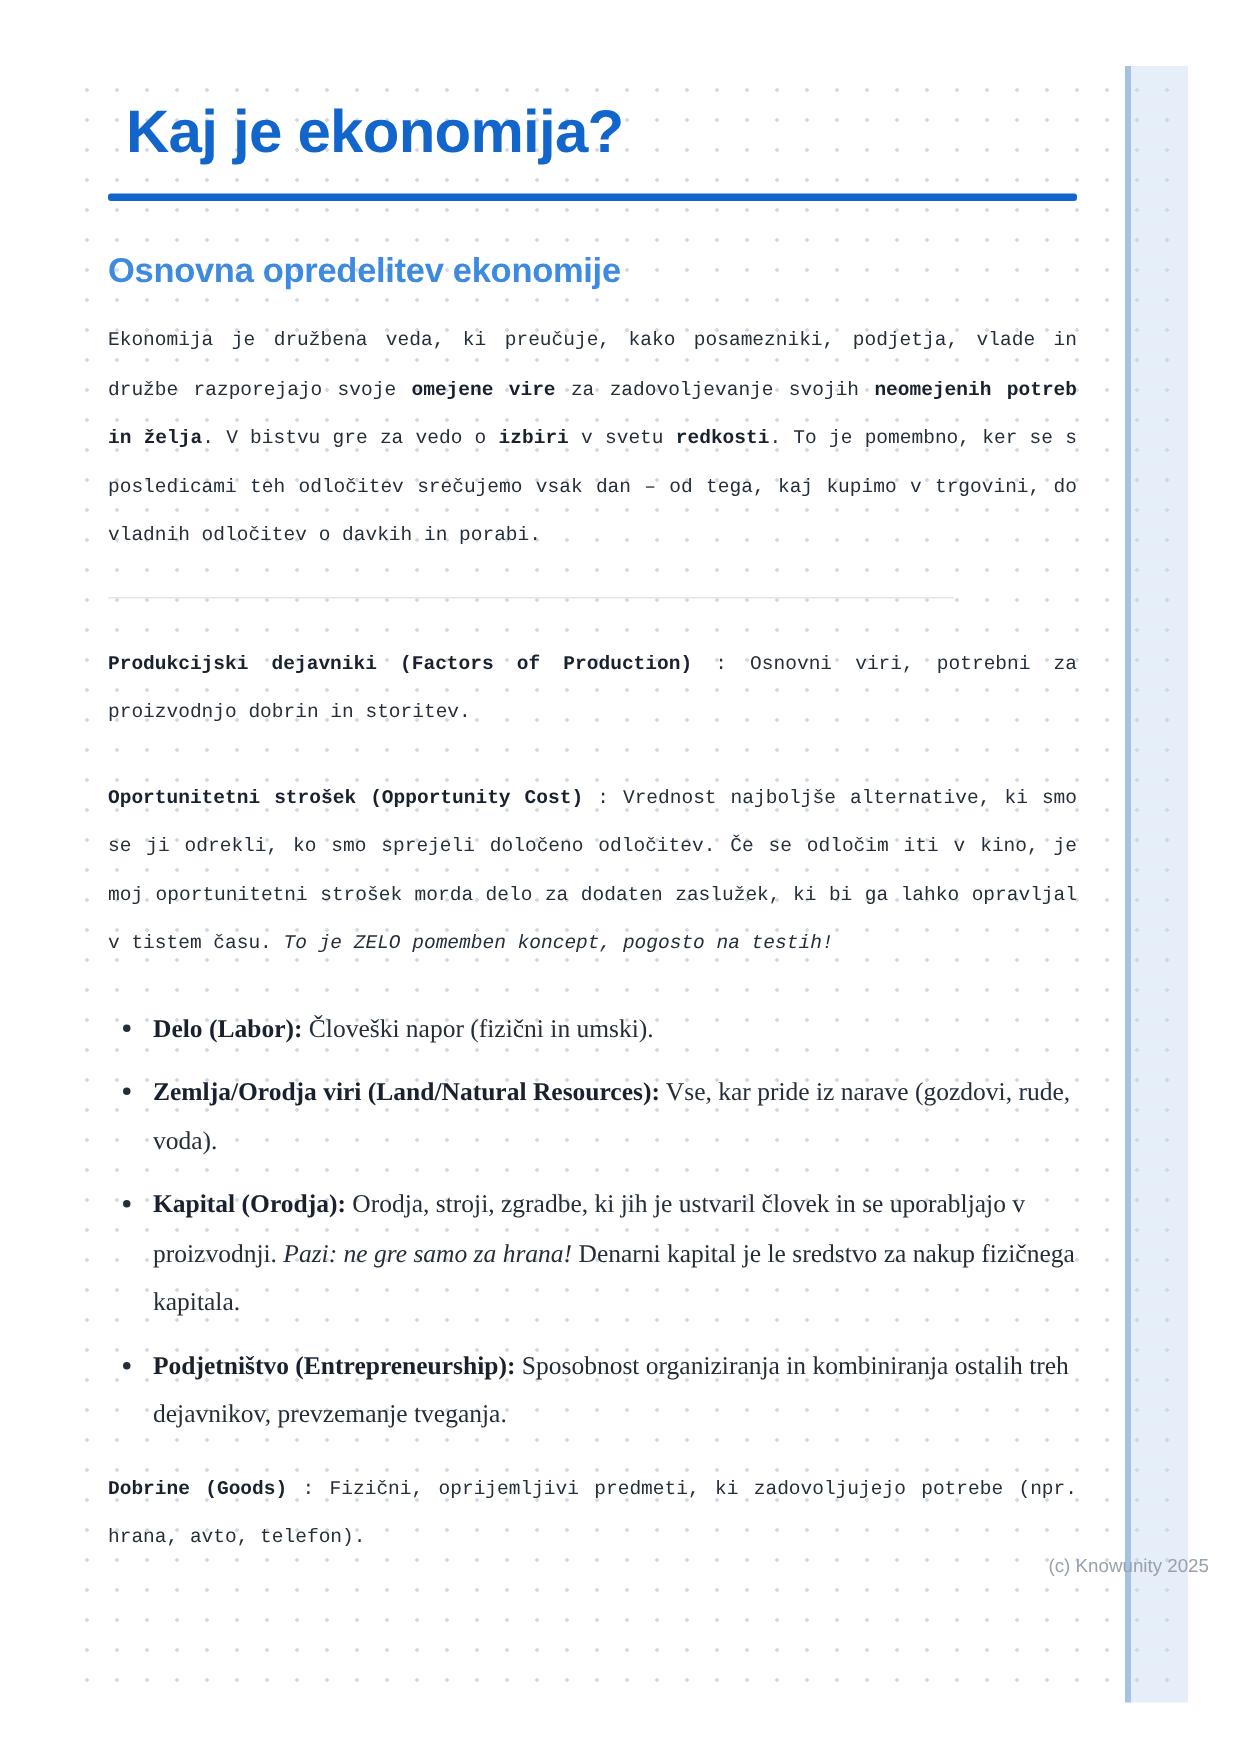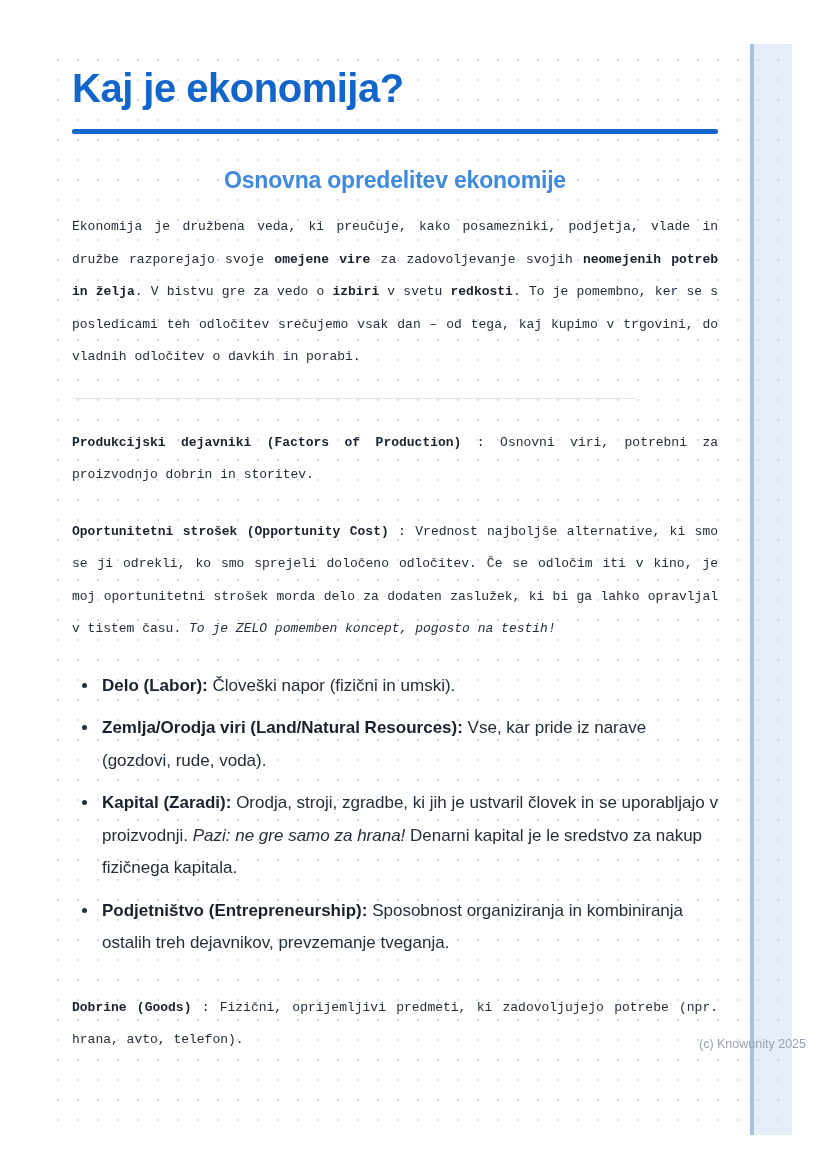--- a/index.html
+++ b/index.html
@@ -30,44 +30,43 @@
     background:var(--strip-fill);
     border-left:4px solid var(--strip-line);
   }
   .content{
     position:absolute;left:72px;top:64px;width:646px;
     color:var(--body-text);
   }
   h1{
     font-size:40px;line-height:48px;font-weight:800;
     letter-spacing:-0.5px;color:var(--title-blue);
-    margin:0 0 17px 0;
+    margin:0 0 17px 12px;
   }
   .title-underline{
     width:100%;height:5px;background:var(--title-blue);
     border-radius:2px;margin-bottom:32px;
   }
   h2{
     font-size:23px;line-height:28px;font-weight:700;
     letter-spacing:-0.2px;color:var(--heading-blue);
     margin:0 0 17px 0;
-    text-align:center;
   }
   p{
     font-size:13px;line-height:32.5px;
     text-align:justify;
     margin:0 0 24px 0;
     font-family:Liberation Mono, monospace;
   }
   hr{
     border:none;border-top:1px solid var(--divider-gray);
     width:564px;margin:4px 0 28px 0;
   }
   ul{
-    list-style:disc;padding-left:27px;margin:4px 0 32px 0;
+    list-style:disc;padding-left:27px;margin:4px 0 17px 0;font-family:Liberation Serif, serif;
   }
   li{
     font-size:17px;line-height:32.5px;
     padding-left:3px;margin-bottom:10px;
     text-align:left;
   }
   .b{font-weight:700;color:var(--bold-text);}
   .i{font-style:italic;}
   .footer-credit{
     position:absolute;right:22px;top:1037px;
@@ -87,20 +86,20 @@
   <div class="title-underline"></div>
   <div>
       <h2>Osnovna opredelitev ekonomije</h2>
       <p><span>Ekonomija je družbena veda, ki preučuje, kako posamezniki, podjetja, vlade in družbe razporejajo svoje </span><span class="b">omejene vire</span><span> za zadovoljevanje svojih </span><span class="b">neomejenih potreb in želja</span><span>. V bistvu gre za vedo o </span><span class="b">izbiri</span><span> v svetu </span><span class="b">redkosti</span><span>. To je pomembno, ker se s posledicami teh odločitev srečujemo vsak dan – od tega, kaj kupimo v trgovini, do vladnih odločitev o davkih in porabi.</span></p>
       <hr>
       <p><span class="b">Produkcijski dejavniki (Factors of Production)</span><span> : Osnovni viri, potrebni za proizvodnjo dobrin in storitev.</span></p>
       <p><span class="b">Oportunitetni strošek (Opportunity Cost)</span><span> : Vrednost najboljše alternative, ki smo se ji odrekli, ko smo sprejeli določeno odločitev. Če se odločim iti v kino, je moj oportunitetni strošek morda delo za dodaten zaslužek, ki bi ga lahko opravljal v tistem času. </span><span class="i">To je ZELO pomemben koncept, pogosto na testih!</span></p>
       <ul>
         <li><span class="b">Delo (Labor):</span><span> Človeški napor (fizični in umski).</span></li>
         <li><span class="b">Zemlja/Orodja viri (Land/Natural Resources):</span><span> Vse, kar pride iz narave (gozdovi, rude, voda).</span></li>
-        <li><span class="b">Kapital (Zaradi):</span><span> Orodja, stroji, zgradbe, ki jih je ustvaril človek in se uporabljajo v proizvodnji. </span><span class="i">Pazi: ne gre samo za hrana!</span><span> Denarni kapital je le sredstvo za nakup fizičnega kapitala.</span></li>
+        <li><span class="b">Kapital (Orodja):</span><span> Orodja, stroji, zgradbe, ki jih je ustvaril človek in se uporabljajo v proizvodnji. </span><span class="i">Pazi: ne gre samo za hrana!</span><span> Denarni kapital je le sredstvo za nakup fizičnega kapitala.</span></li>
         <li><span class="b">Podjetništvo (Entrepreneurship):</span><span> Sposobnost organiziranja in kombiniranja ostalih treh dejavnikov, prevzemanje tveganja.</span></li>
       </ul>
       <p><span class="b">Dobrine (Goods)</span><span> : Fizični, oprijemljivi predmeti, ki zadovoljujejo potrebe (npr. hrana, avto, telefon).</span></p>
     </div>
 </div>
 
 <div class="footer-credit">(c) Knowunity 2025</div>
 
 </body></html>

